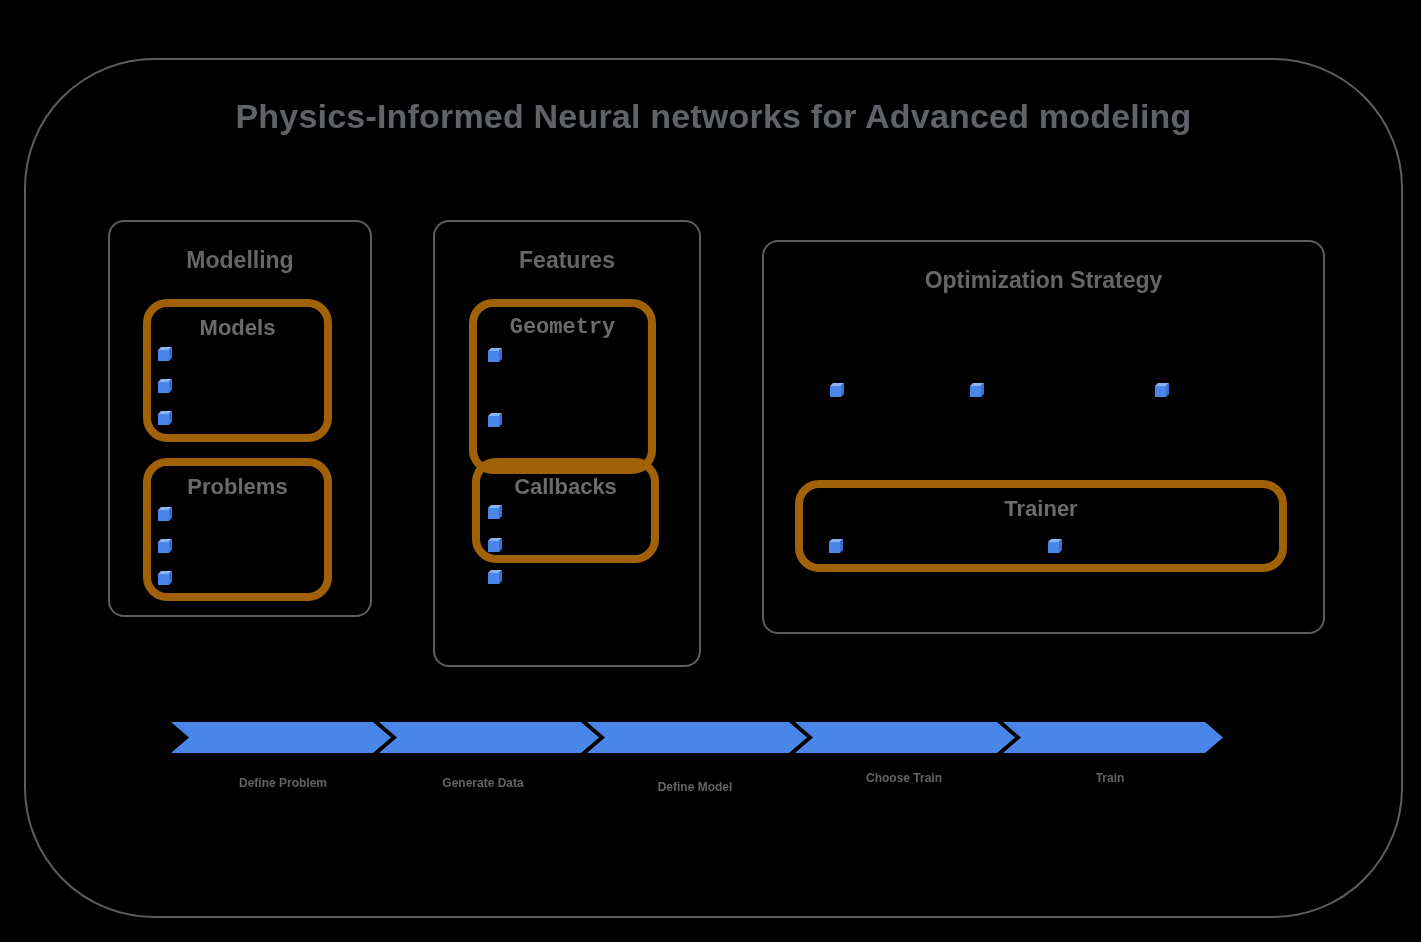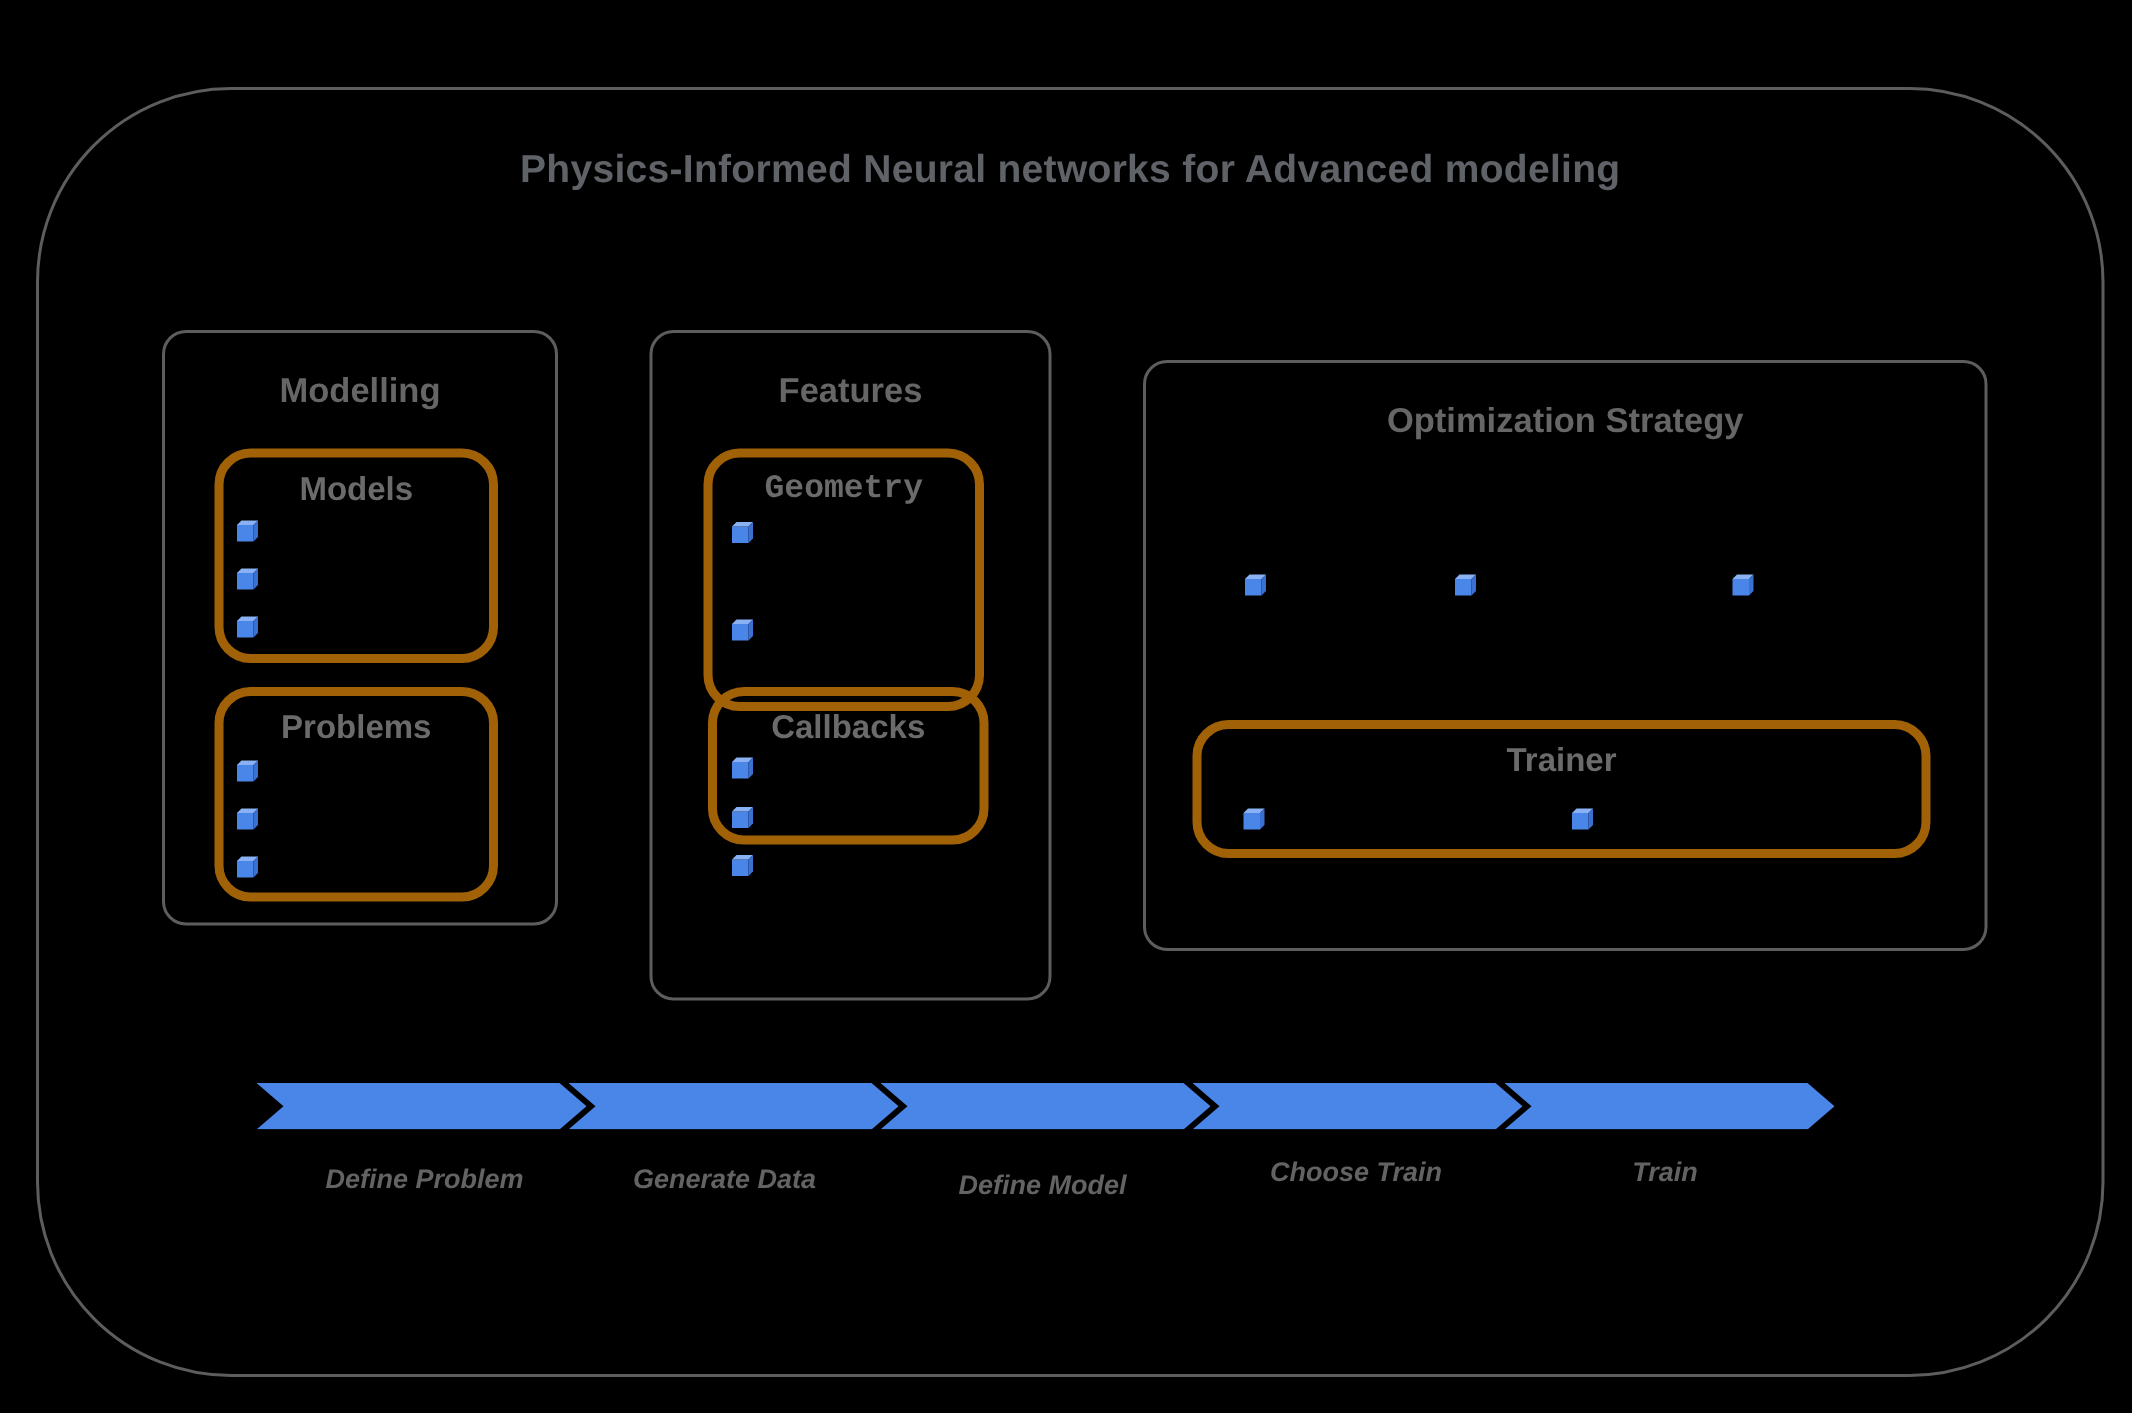--- a/index.html
+++ b/index.html
@@ -24,21 +24,21 @@
     width: 1379px; height: 860px;
     border: 2.5px solid #5d5d5d;
     border-radius: 130px;
     box-sizing: border-box;
   }
   .diagram-title {
     position: absolute;
     left: 24px; top: 97px;
     width: 1379px;
     text-align: center;
-    font-size: 26px;
+    font-size: 34px;
     font-weight: 700;
     color: #5f6368;
     letter-spacing: 0.2px;
   }
   
   .group-box {
     position: absolute;
     border: 2px solid #5d5d5d;
     border-radius: 16px;
     box-sizing: border-box;
@@ -51,21 +51,21 @@
     width: 100%;
     top: 25px;
     text-align: center;
     font-size: 23px;
     font-weight: 700;
     color: #666666;
   }
   
   .blue-box {
     position: absolute;
-    border: 6px solid #a16207;
+    border: 8px solid #a16207;
     border-radius: 24px;
     box-sizing: border-box;
   }
   .box-models    { left: 143px; top: 299px; width: 189px; height: 143px; }
   .box-problems  { left: 143px; top: 458px; width: 189px; height: 143px; }
   .box-geometry  { left: 469px; top: 299px; width: 187px; height: 175px; font-family: Liberation Mono, monospace; }
   .box-callbacks { left: 472px; top: 458px; width: 187px; height: 105px; }
   .box-solver    { left: 795px; top: 322px; width: 492px; height: 92px; }
   .box-trainer   { left: 795px; top: 480px; width: 492px; height: 92px; }
   .blue-box-title {
@@ -113,24 +113,23 @@
     height: 31px;
     background: #4a86e8;
     clip-path: polygon(18px 50%, 0% 0%, calc(100% - 18px) 0%, 100% 50%, calc(100% - 18px) 100%, 0% 100%);
     flex: none;
   }
   .chev + .chev { margin-left: -12px; }
   .flow-label {
     position: absolute;
     width: 220px;
     text-align: center;
-    font-size: 18px;
+    font-size: 12px;
     font-weight: 700;
     color: #636363;
-    font-style: italic;
   }
 </style>
 </head>
 <body>
 
 <div id="stage">
 
   <div class="outer-frame"></div>
 
   <div class="diagram-title">Physics-Informed Neural networks for Advanced modeling</div>

